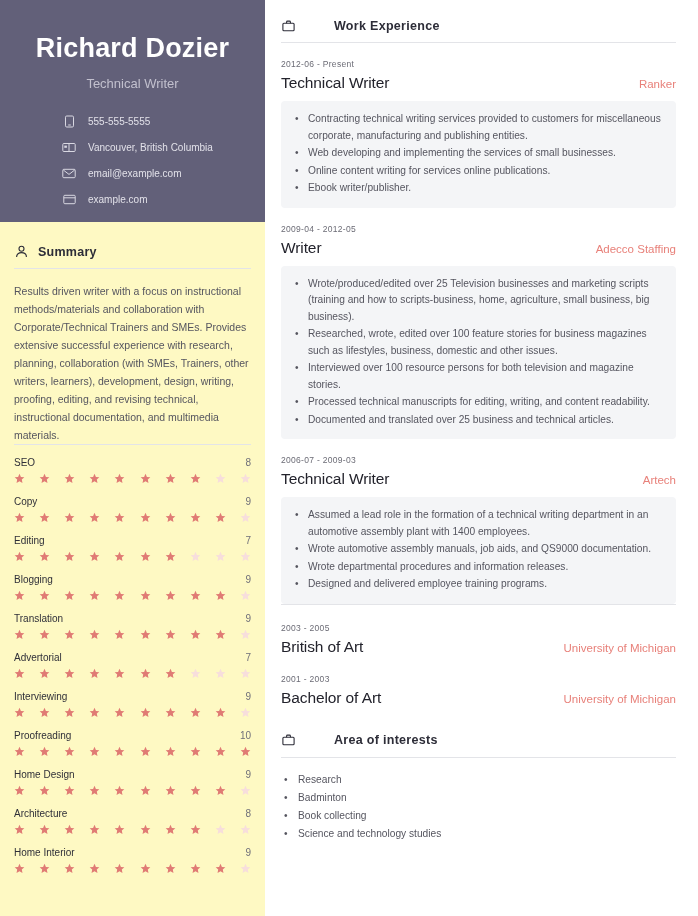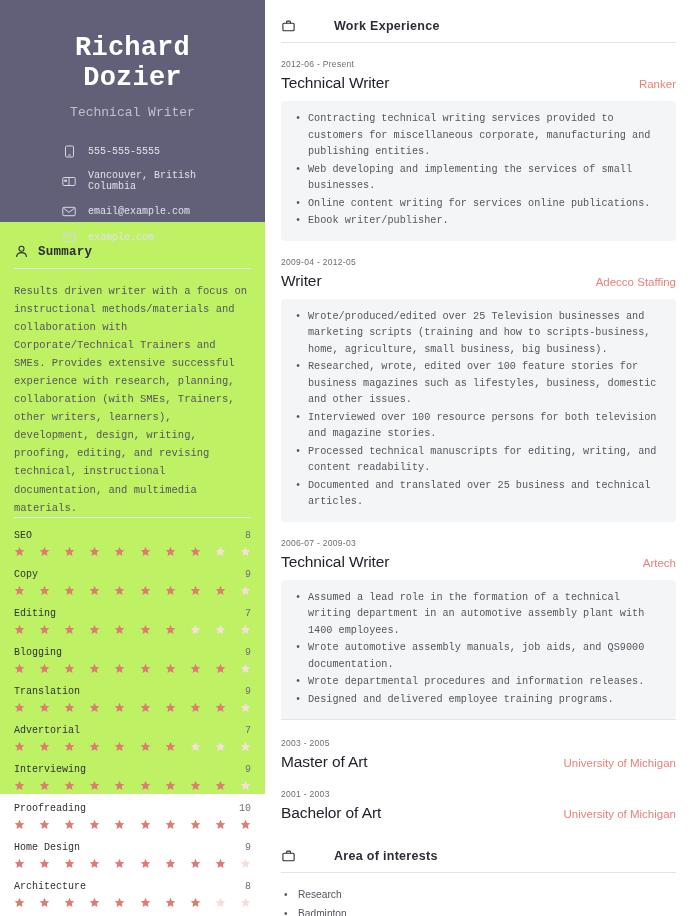--- a/index.html
+++ b/index.html
@@ -7,21 +7,21 @@
     width: 698px;
     height: 916px;
     overflow: hidden;
     background: #ffffff;
     font-family: "Liberation Sans", sans-serif;
     color: #3c3c45;
   }
   .page { display: flex; width: 698px; height: 916px; position: relative; }
 
   
-  .sidebar { width: 265px; flex: 0 0 265px; height: 794px; background: #bef264; position: relative; font-family: Liberation Mono, monospace; }
+  .sidebar { width: 265px; flex: 0 0 265px; height: 916px; background: #fef9c3; position: relative; }
   .sidebar-header {
     background: #626079;
     height: 222px;
     padding: 34px 18px 0 18px;
     text-align: center;
   }
   .name {
     color: #ffffff;
     font-size: 27px;
     font-weight: bold;
@@ -85,21 +85,21 @@
   .entry-date { font-size: 8.5px; color: #6b6b75; letter-spacing: .3px; }
   .entry-head { display: flex; justify-content: space-between; align-items: baseline; margin-top: 5px; }
   .entry-title { font-size: 15.5px; color: #23232c; font-weight: 400; letter-spacing: -.1px; }
   .entry-org { font-size: 11.5px; color: #e8817a; }
   .bullet-box {
     background: #f4f5f7;
     border-radius: 4px;
     margin-top: 9px;
     padding: 10px 14px 10px 12px;
   }
-  .bullet-box ul { list-style: none; font-family: Liberation Mono, monospace; }
+  .bullet-box ul { list-style: none; }
   .bullet-box li {
     font-size: 10.2px;
     line-height: 1.62;
     color: #55555f;
     padding-left: 15px;
     position: relative;
     margin-bottom: 1px;
   }
   .bullet-box li::before {
     content: "\2022";
@@ -899,21 +899,21 @@
             </ul>
           </div>
         </div>
       </div>
 
     <div class="rule"></div>
     <div id="edu-list">
         <div class="edu-entry">
           <div class="entry-date">2003 - 2005</div>
           <div class="entry-head">
-            <span class="entry-title">Master of Art</span>
+            <span class="entry-title">British of Art</span>
             <span class="entry-org">University of Michigan</span>
           </div>
         </div>
         <div class="edu-entry">
           <div class="entry-date">2001 - 2003</div>
           <div class="entry-head">
             <span class="entry-title">Bachelor of Art</span>
             <span class="entry-org">University of Michigan</span>
           </div>
         </div>

